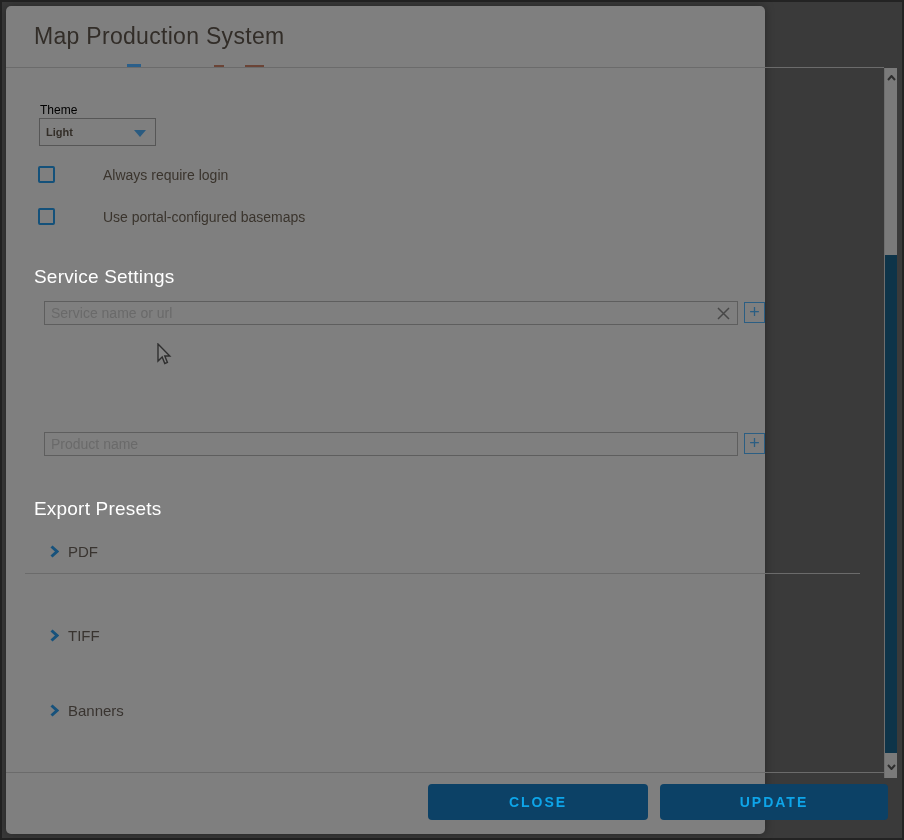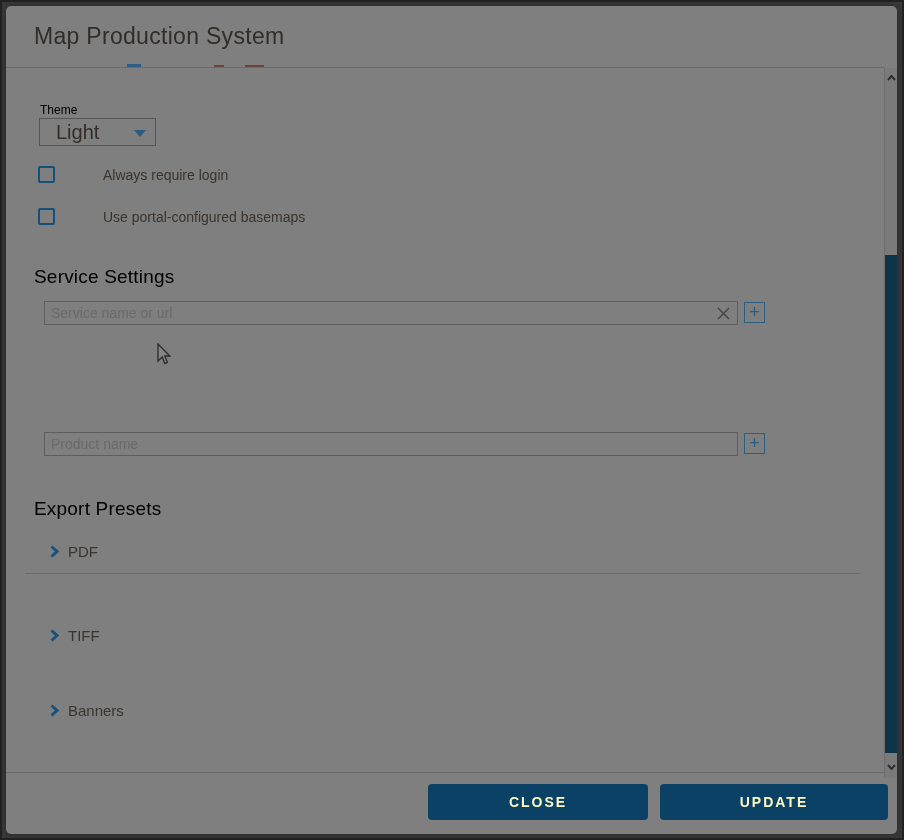--- a/index.html
+++ b/index.html
@@ -4,54 +4,54 @@
 <style>
   html, body { margin: 0; padding: 0; background: #2b2b2b; }
   * { box-sizing: border-box; }
   .viewport {
     position: relative; width: 904px; height: 840px;
     background: #3a3a3a; overflow: hidden;
     box-shadow: inset 0 0 0 2px #232323;
     font-family: "Liberation Sans", sans-serif;
   }
   .dialog {
-    position: absolute; left: 6px; top: 6px; width: 891px; height: 828px;
+    position: absolute; left: 6px; top: 6px; width: 759px; height: 828px;
     background: #7f7f7f; border-radius: 5px;
     box-shadow: 0 0 10px rgba(0,0,0,0.35);
   }
   .dialog-title {
     position: absolute; left: 28px; top: 17px; margin: 0;
     font-size: 23px; font-weight: 400; color: #322d28; letter-spacing: 0.3px;
   }
   .hline { position: absolute; height: 1px; background: #6b6b6b; }
   .sliver { position: absolute; }
   .field-label { position: absolute; font-size: 12px; color: #000000; }
   .select {
     position: absolute; left: 33px; top: 112px; width: 117px; height: 28px;
-    border: 1px solid #565656; color: #332e28; font-size: 20px;
-    line-height: 26px; padding-left: 16px; cursor: default;
+    border: 1px solid #565656; color: #332e28; font-size: 11px;
+    line-height: 26px; padding-left: 6px; cursor: default; font-weight: bold;
   }
   .caret {
     position: absolute; right: 9px; top: 11px; width: 0; height: 0;
     border-left: 6px solid transparent; border-right: 6px solid transparent;
     border-top: 7px solid #2a5b80;
   }
   .cb-row { position: absolute; left: 32px; height: 21px; }
   .cb-box {
     position: absolute; left: 0; top: 0; width: 17px; height: 17px;
     border: 2px solid #14517a; border-radius: 2px; background: transparent;
     display: inline-block; cursor: pointer;
   }
   .cb-label {
     position: absolute; left: 37px; top: 1px; font-size: 14px; color: #3a342d;
     white-space: nowrap; cursor: pointer; margin-left: 28px;
   }
   .section-h {
     position: absolute; left: 28px; margin: 0;
-    font-size: 19px; font-weight: 400; color: #000000; letter-spacing: 0.2px; text-align: center;
+    font-size: 19px; font-weight: 400; color: #ffffff; letter-spacing: 0.2px; text-align: center;
   }
   .input-wrap {
     position: absolute; left: 38px; width: 694px; height: 24px;
     border: 1px solid #5e5e5e; background: transparent;
   }
   .txt-input {
     width: 100%; height: 100%; border: none; outline: none; background: transparent;
     font-family: "Liberation Sans", sans-serif; font-size: 14px; color: #3c3c3c;
     padding: 0 30px 0 6px;
   }
@@ -67,21 +67,21 @@
     font-family: "Liberation Sans", sans-serif; cursor: pointer;
   }
   .expand-row {
     position: absolute; left: 44px; height: 18px; cursor: pointer;
     display: flex; align-items: center;
   }
   .expand-row .chev { margin-right: 9px; display: inline-flex; }
   .expand-label { font-size: 15px; color: #393430; text-align: right; }
   .footer-btn {
     position: absolute; top: 778px; height: 36px; border: none; border-radius: 4px;
-    background: #0c4166; color: #fef9c3; font-family: "Liberation Sans", sans-serif;
+    background: #0c4166; color: #0ea5e9; font-family: "Liberation Sans", sans-serif;
     font-size: 14px; font-weight: bold; letter-spacing: 2px; cursor: pointer;
   }
   .scrollbar {
     position: absolute; left: 878px; top: 62px; width: 13px; height: 710px;
     background: #7a7a7a; border-left: 1px solid #6e6e6e;
   }
   .sb-arrow {
     position: absolute; left: 0; width: 12px; height: 16px; border: none;
     background: transparent; padding: 0; cursor: pointer;
     display: flex; align-items: center; justify-content: center;

